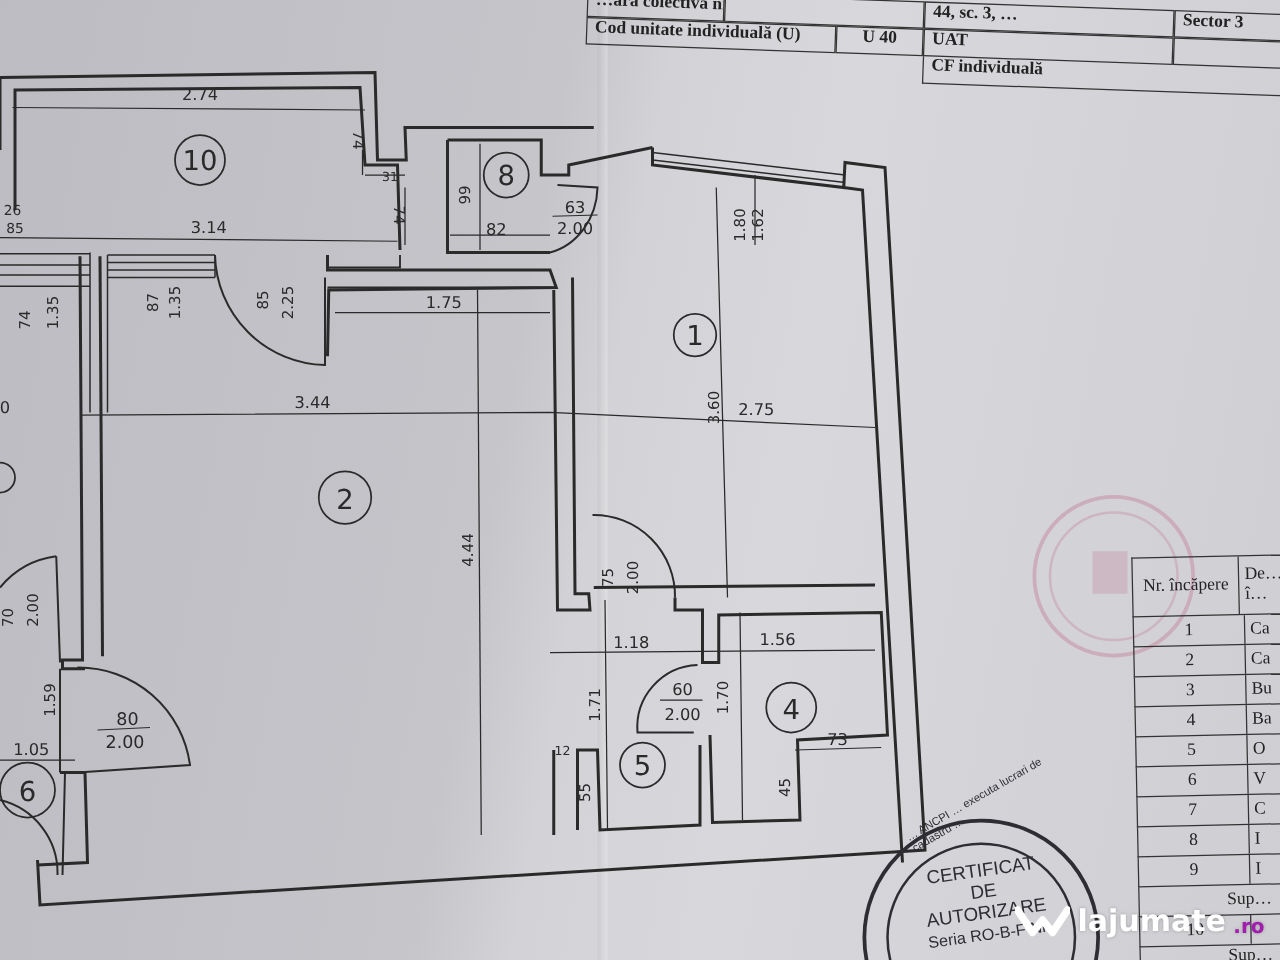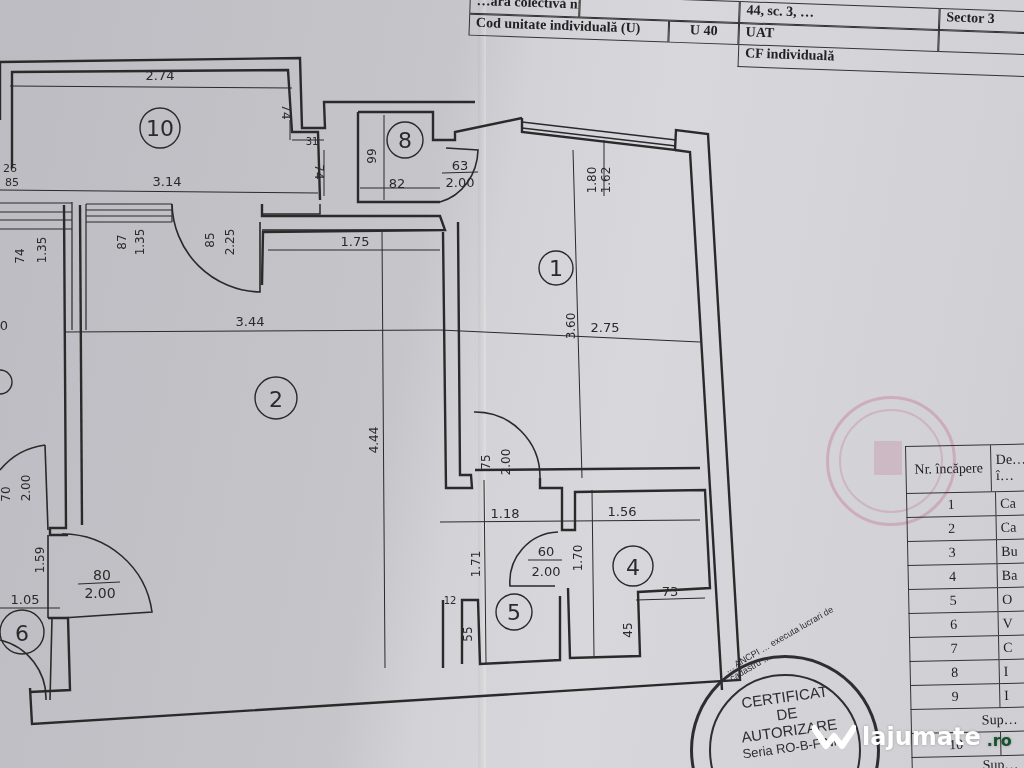--- a/index.html
+++ b/index.html
@@ -18,21 +18,21 @@
   .rooms-table .c2{padding-left:4px;}
   .rooms-table .wide{justify-content:center;width:100%;}
   .stamp-red{position:absolute;left:826px;top:396px;width:130px;height:130px;border-radius:50%;border:3px solid rgba(196,128,150,0.45);box-sizing:border-box;}
   .stamp-red::before{content:"";position:absolute;left:10px;top:10px;right:10px;bottom:10px;border-radius:50%;border:2px solid rgba(196,128,150,0.35);}
   .stamp-red .sq{position:absolute;left:45px;top:42px;width:28px;height:34px;background:rgba(196,140,160,0.35);}
   .stamp-black{position:absolute;left:690px;top:655px;width:190px;height:190px;border-radius:50%;border:3px solid #2d2d33;box-sizing:border-box;}
   .stamp-black .ring{position:absolute;left:16px;top:16px;right:16px;bottom:16px;border-radius:50%;border:2px solid #2d2d33;}
   .stamp-black .txt{position:absolute;left:20px;top:30px;width:150px;text-align:center;font-family:"Liberation Sans",sans-serif;font-size:15px;line-height:17px;color:#2d2d33;transform:rotate(-8deg);}
   .stamp-black .arc{position:absolute;left:30px;top:8px;font-size:9px;font-family:"Liberation Sans",sans-serif;color:#2d2d33;transform:rotate(-30deg);transform-origin:left top;}
   .watermark{position:absolute;left:812px;top:722px;display:flex;align-items:center;gap:6px;color:#ffffff;font-family:"DejaVu Sans",sans-serif;font-weight:bold;font-size:24px;text-shadow:0 0 3px rgba(0,0,0,0.25);}
-  .watermark .ro{color:#14532d;font-size:16px;font-weight:bold;margin-top:6px;}
+  .watermark .ro{color:#a21caf;font-size:16px;font-weight:bold;margin-top:6px;}
 </style>
 </head>
 <body>
 
 <div class="paper"></div>
 <div class="fold"></div>
 
 <div class="header-table">
   <div class="cell" style="left:-10px;top:0;width:110px;height:22px;">…ăra colectivă nr.</div>
   <div class="cell" style="left:100px;top:0;width:160px;height:22px;"></div>

